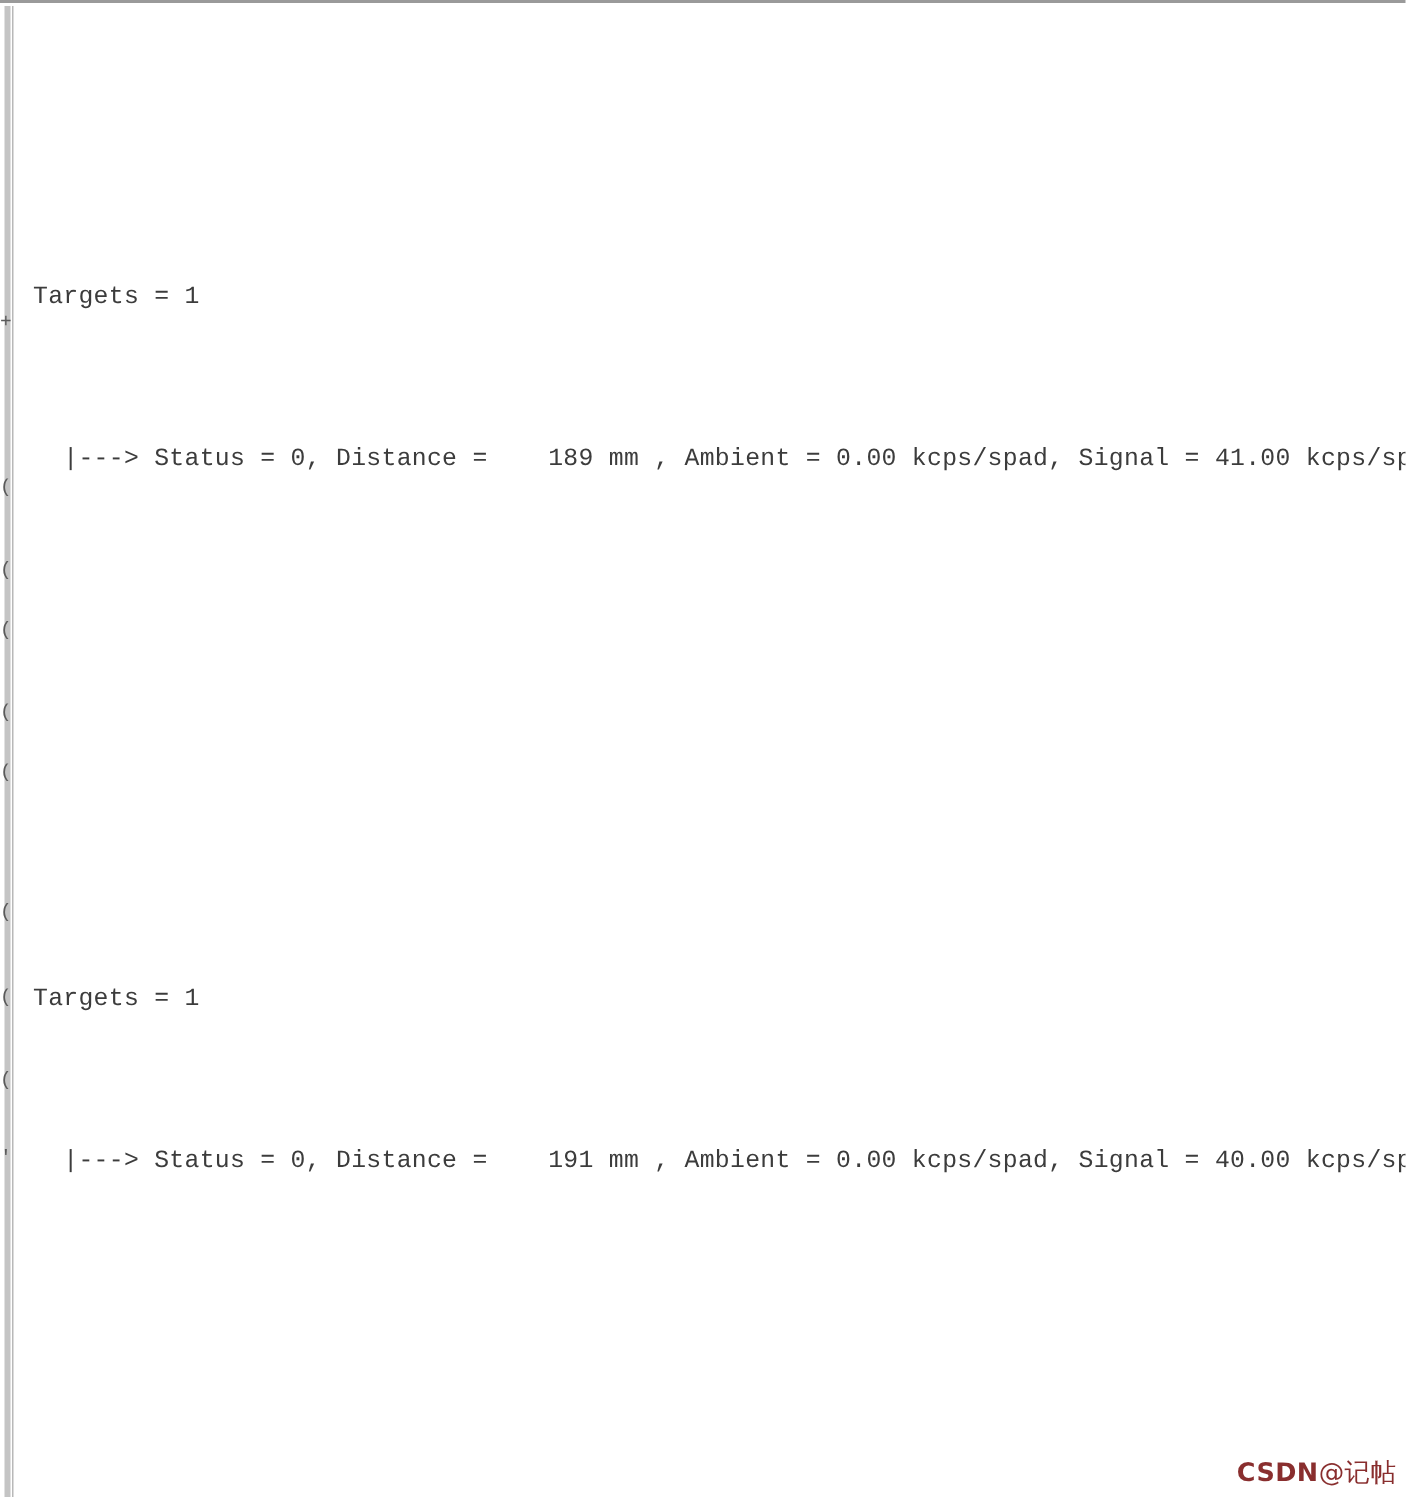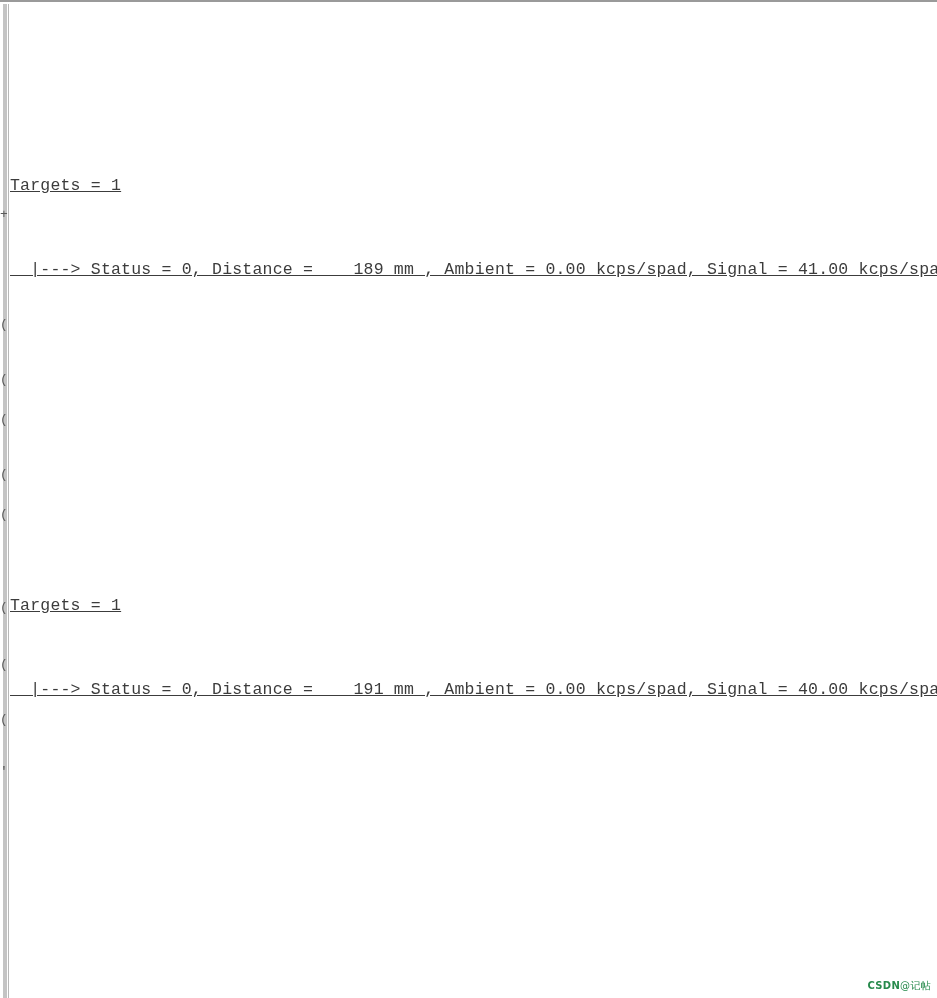--- a/index.html
+++ b/index.html
@@ -72,38 +72,37 @@
     line-height: 28px;
     white-space: pre;
     letter-spacing: 0.2px;
   }
 
   .log-block {
     margin: 0;
     padding: 0;
   }
   .log-line {
-    margin: 0;
+    margin: 12px;
     padding: 0;
     white-space: pre;
     height: 28px;
-    text-decoration: underline;
   }
   .block-gap {
     height: 28px;
   }
 
   
   #watermark {
     position: absolute;
     right: 6px;
     bottom: 5px;
     font-family: "DejaVu Sans", sans-serif;
-    font-size: 10px;
-    color: #15803d;
+    font-size: 17px;
+    color: #7f1d1d;
     opacity: 0.92;
     white-space: nowrap;
     letter-spacing: 0.3px;
     margin-left: 48px;
   }
   #watermark .wm-brand { font-weight: bold; }
 </style>
 </head>
 <body>
 

